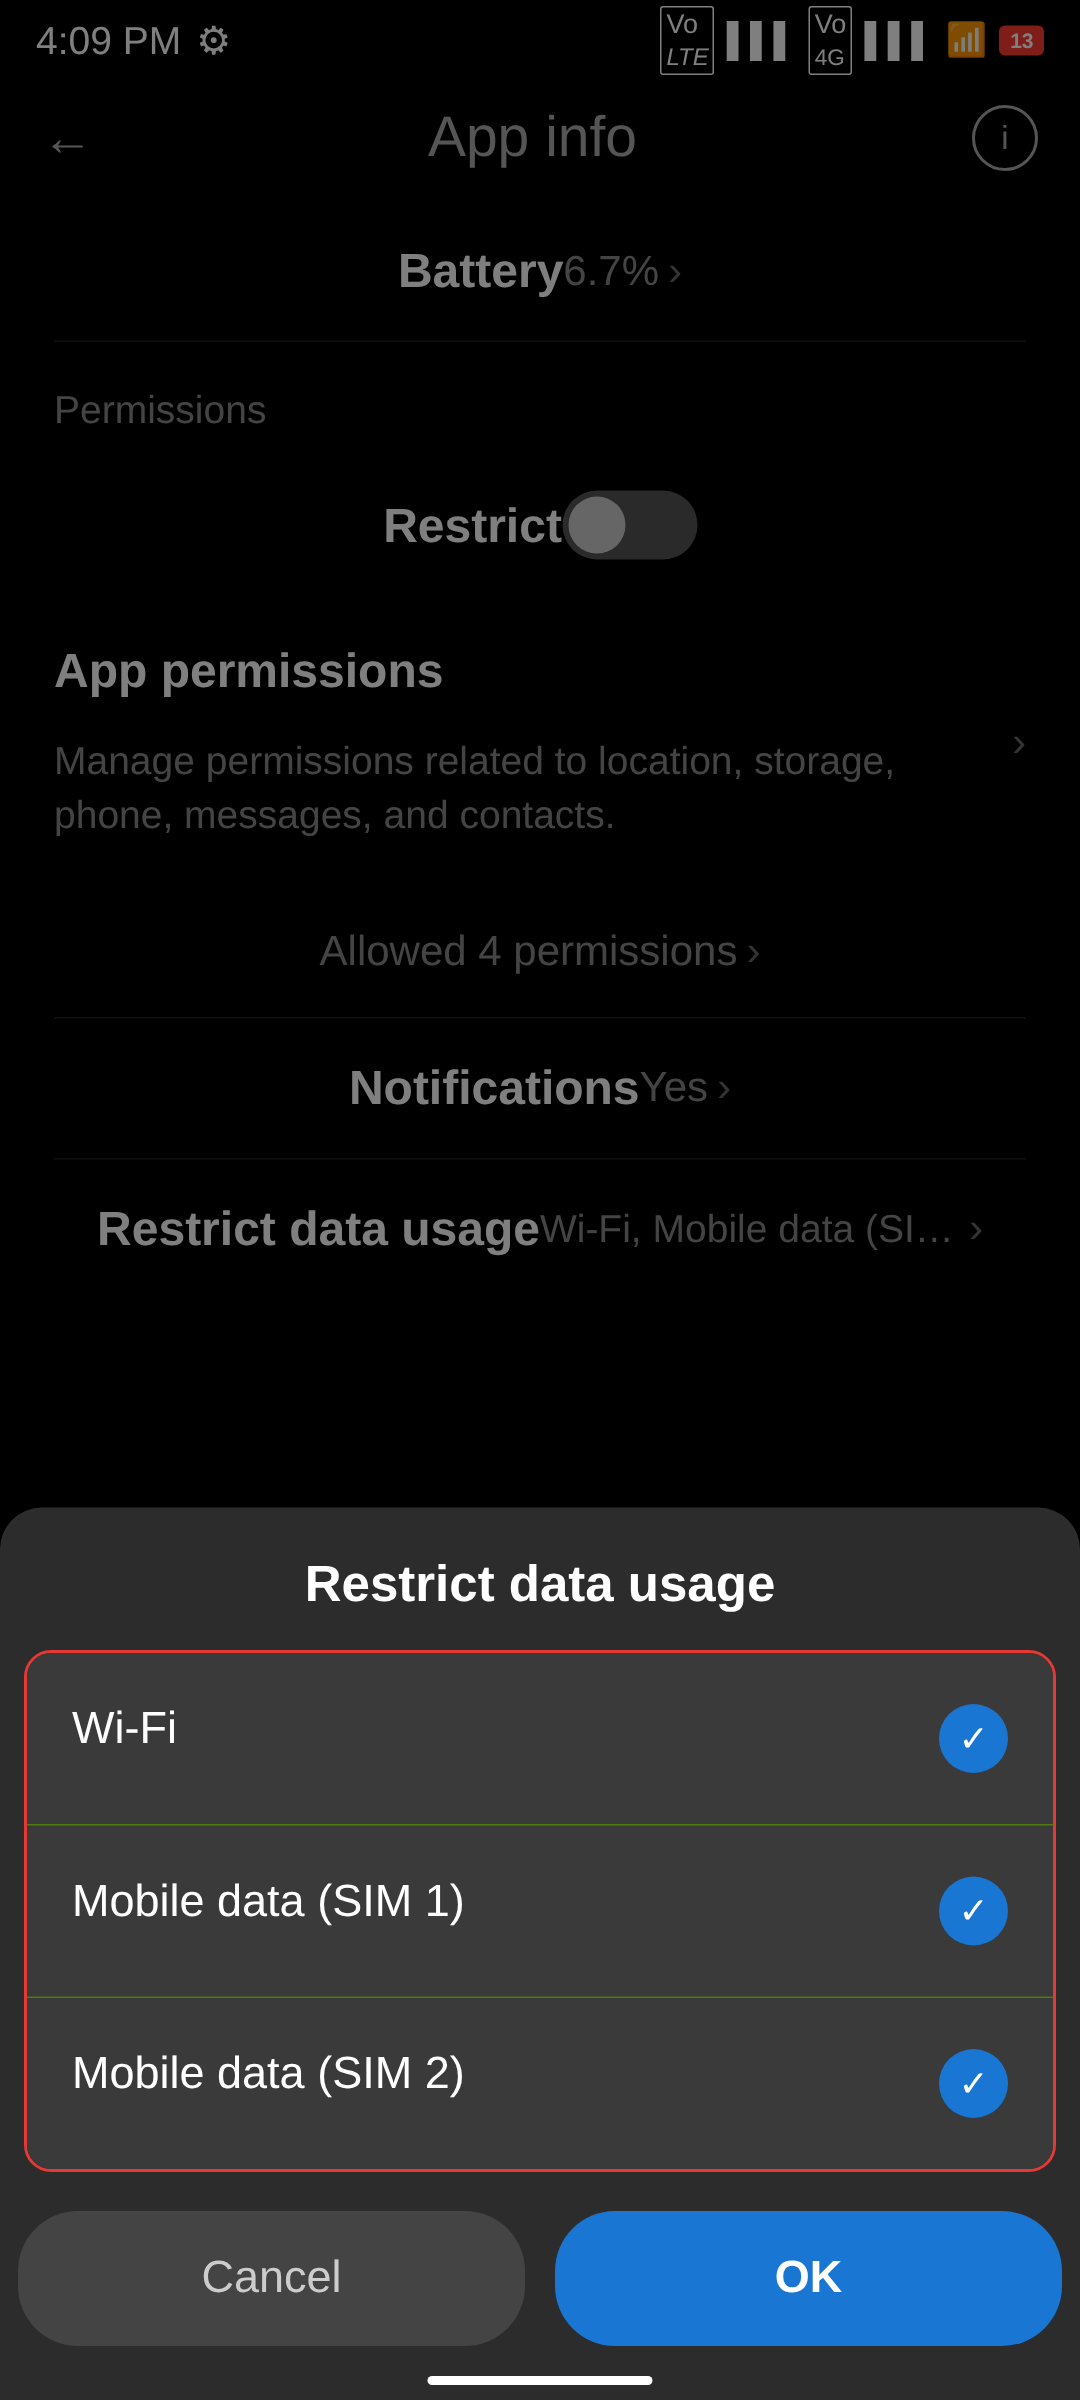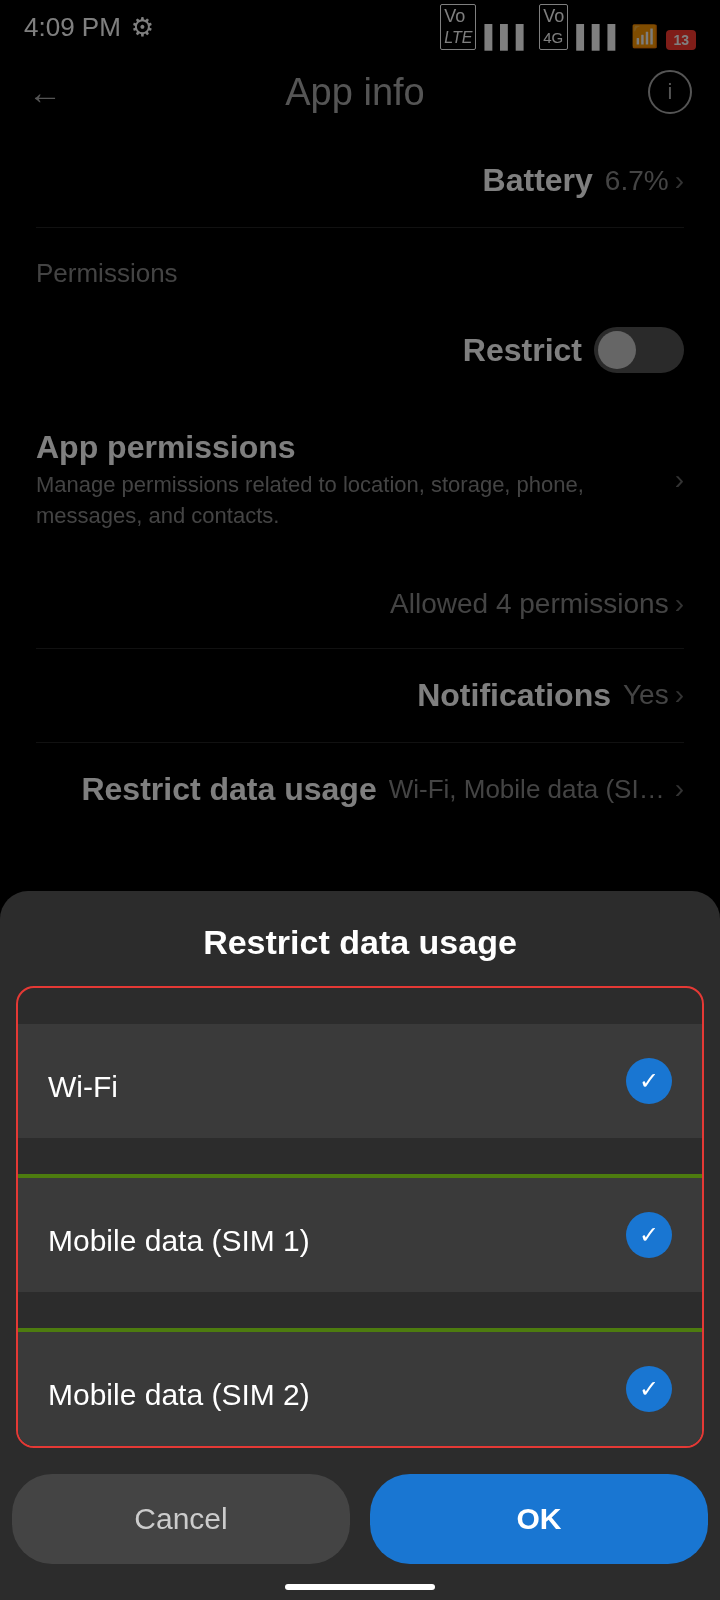--- a/index.html
+++ b/index.html
@@ -24,21 +24,21 @@
       font-size: 26px;
       font-weight: 500;
     }
     .status-left {
       display: flex;
       align-items: center;
       gap: 10px;
     }
     .status-right {
       display: flex;
-      align-items: flex-end;
+      align-items: center;
       gap: 8px;
       font-size: 22px;
     }
     .battery-badge {
       background: #ff3b30;
       color: #ffffff;
       font-size: 14px;
       font-weight: bold;
       padding: 2px 7px;
       border-radius: 4px;
@@ -70,35 +70,34 @@
     .back-arrow {
       font-size: 34px;
       color: #aaa;
     }
 
     
     .section-item {
       padding: 28px 36px;
       display: flex;
       align-items: center;
-      justify-content: flex-end;
-      gap: 12px;
+      justify-content: center;
     }
     .section-item-left {
       flex: 1;
     }
     .section-label {
       font-size: 32px;
       font-weight: 600;
       color: #fff;
     }
     .section-sublabel {
-      font-size: 22px;
+      font-size: 26px;
       color: #888;
-      margin-top: 4px;
+      margin-top: 23px;
       line-height: 1.4;
     }
     .section-value {
       font-size: 28px;
       color: #888;
       display: flex;
       align-items: center;
       gap: 6px;
     }
     .chevron {
@@ -167,28 +166,27 @@
 
     
     .check-list {
       border: 2.5px solid #e53935;
       border-radius: 18px;
       margin: 0 16px;
       overflow: hidden;
     }
     .check-item {
       display: flex;
-      align-items: flex-end;
+      align-items: flex-start;
       justify-content: space-between;
       padding: 34px 30px;
       background: #3a3a3a;
-      margin-top: 36px;
     }
     .check-item + .check-item {
-      border-top: 4px solid #4d7c0f;
+      border-top: 1px solid #4d7c0f;
     }
     .check-item-label {
       font-size: 30px;
       font-weight: 500;
       color: #fff;
     }
     .check-circle {
       width: 46px;
       height: 46px;
       border-radius: 50%;

